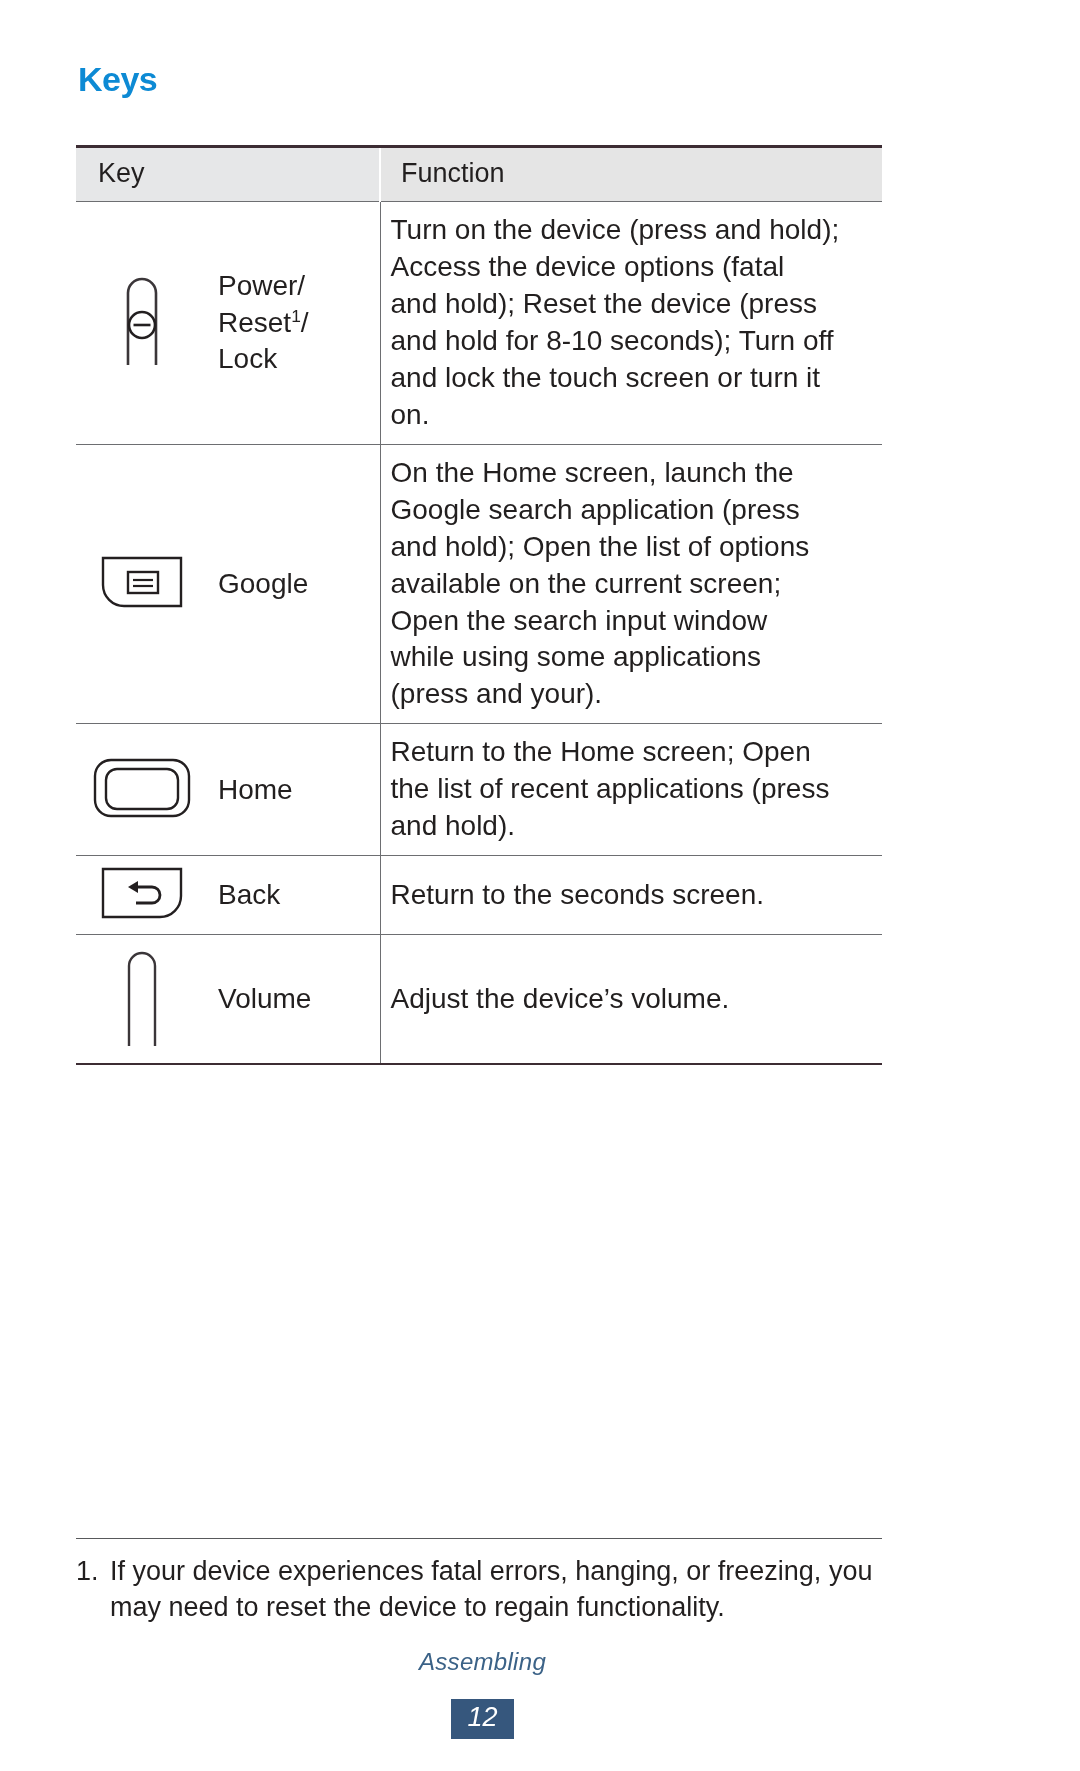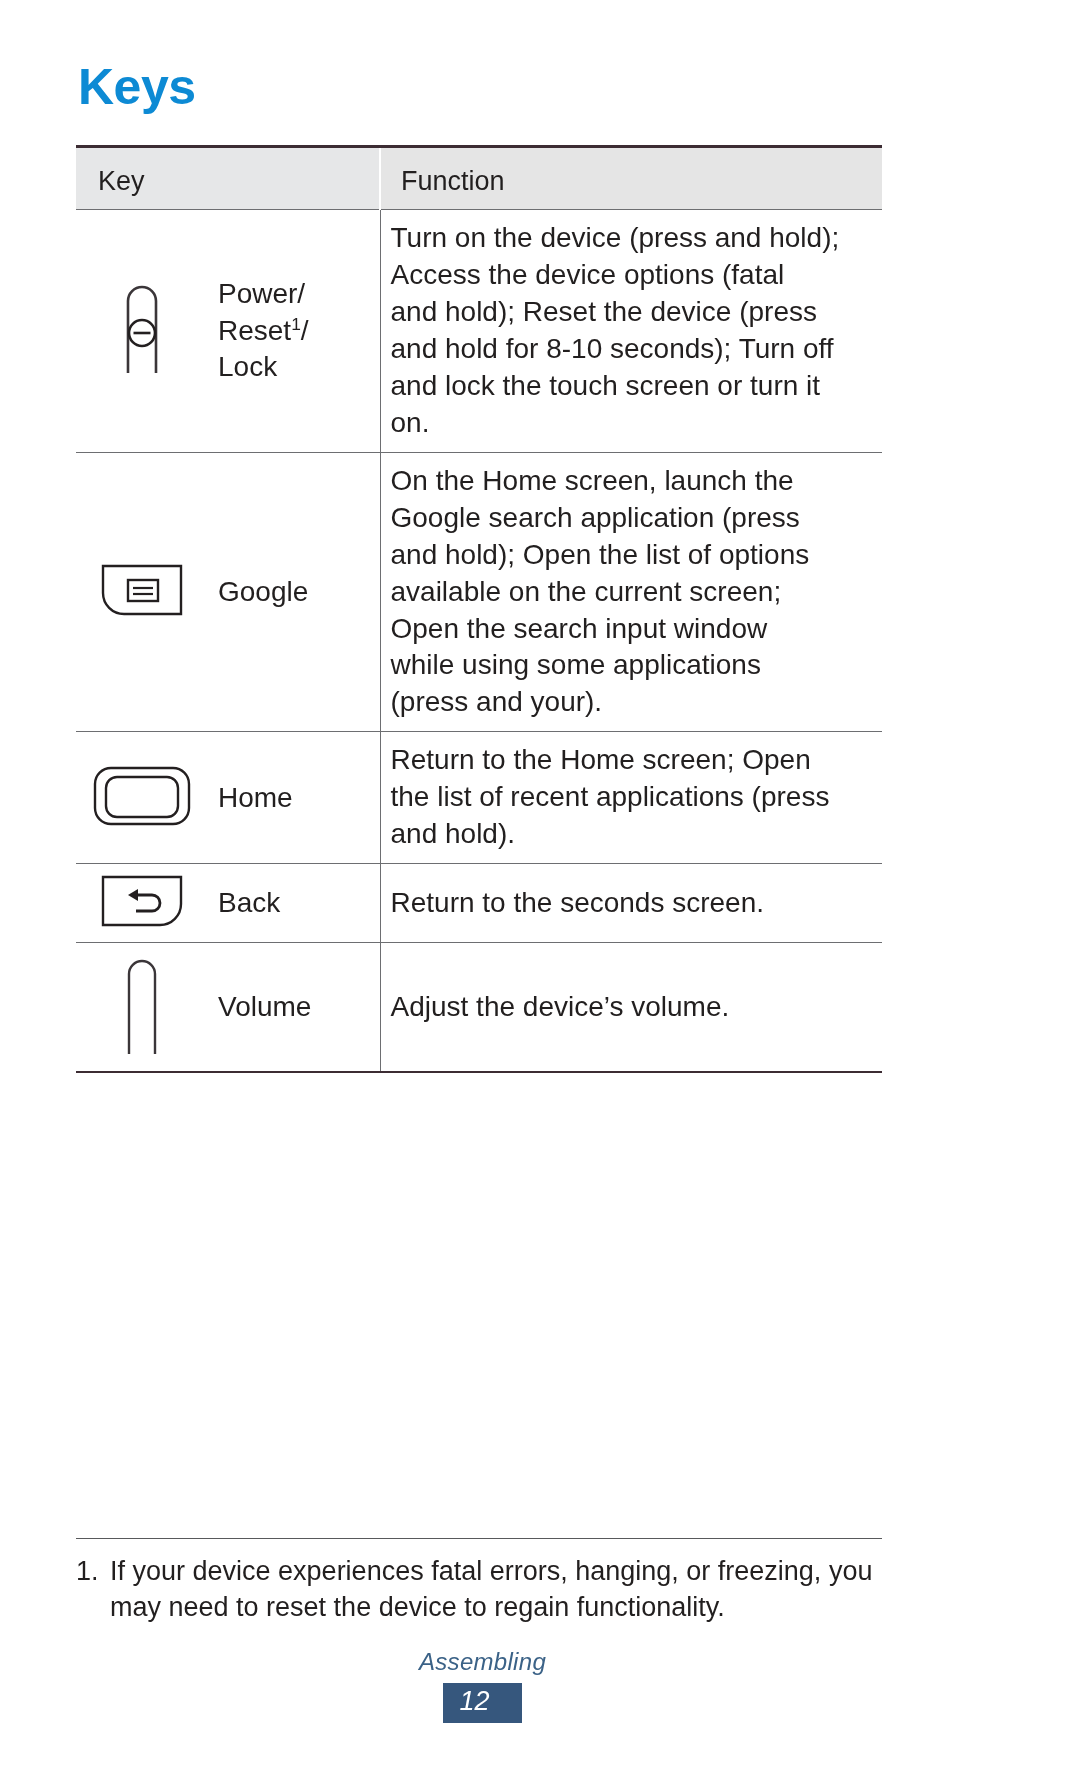--- a/index.html
+++ b/index.html
@@ -21,21 +21,21 @@
     left: 0; top: 0;
     width: 1080px;
     height: 1771px;
   }
 
   
   .page-title {
     position: absolute;
     left: 78px;
     top: 62px;
-    font-size: 50px;
+    font-size: 34px;
     font-weight: bold;
     color: #0d8ad4;
     letter-spacing: -0.5px;
     line-height: 1;
   }
 
   
   .keys-table {
     position: absolute;
     left: 76px;
@@ -45,21 +45,21 @@
     table-layout: fixed;
   }
   .keys-table col.c-icon  { width: 132px; }
   .keys-table col.c-label { width: 172px; }
   .keys-table col.c-func  { width: 502px; }
 
   .keys-table th {
     font-weight: normal;
     font-size: 27px;
     text-align: left;
-    padding: 18px 0 12px 22px;
+    padding: 10px 0 12px 22px;
     vertical-align: middle;
     color: #221f1f;
     border-top: 3px solid #3c2c33;
   }
   .keys-table th.th-key {
     background: #e6e7e8;
   }
   .keys-table th.th-func {
     background: #e5e5e5;
     border-left: 2px solid #ffffff;
@@ -138,26 +138,26 @@
     text-align: center;
   }
   .footer-section {
     font-size: 24px;
     font-style: italic;
     color: #3b6287;
     letter-spacing: 0.3px;
   }
   .footer-pagebox {
     display: inline-block;
-    margin-top: 7px;
+    margin-top: 23px;
     background: #36577d;
     color: #ffffff;
     font-size: 27px;
     font-style: italic;
-    padding: 4px 32px 6px 16px;
+    padding: 4px 16px 6px 16px;
     line-height: 1.1;
   }
 </style>
 </head>
 <body>
 
 <div class="page">
 
   <div class="page-title">Keys</div>
 

